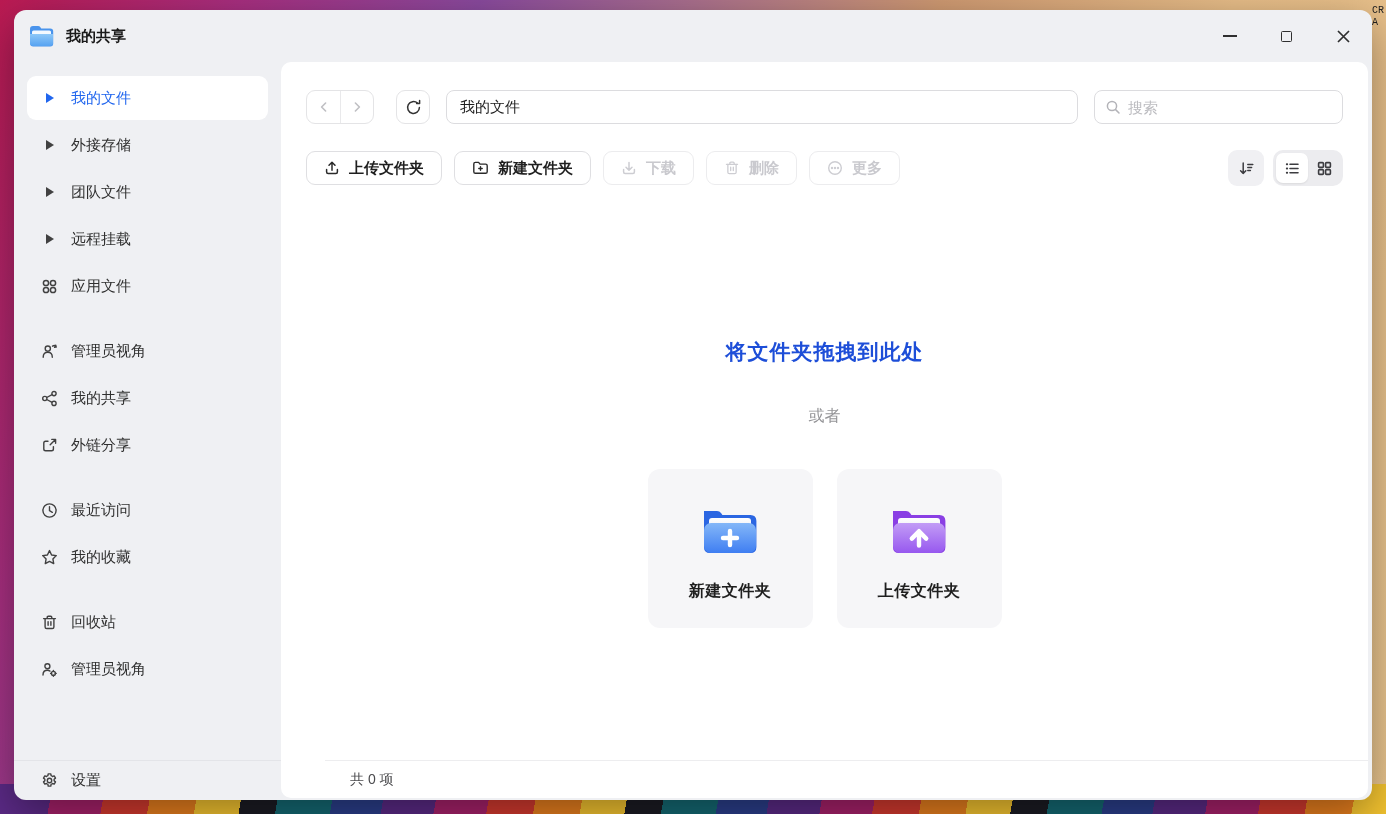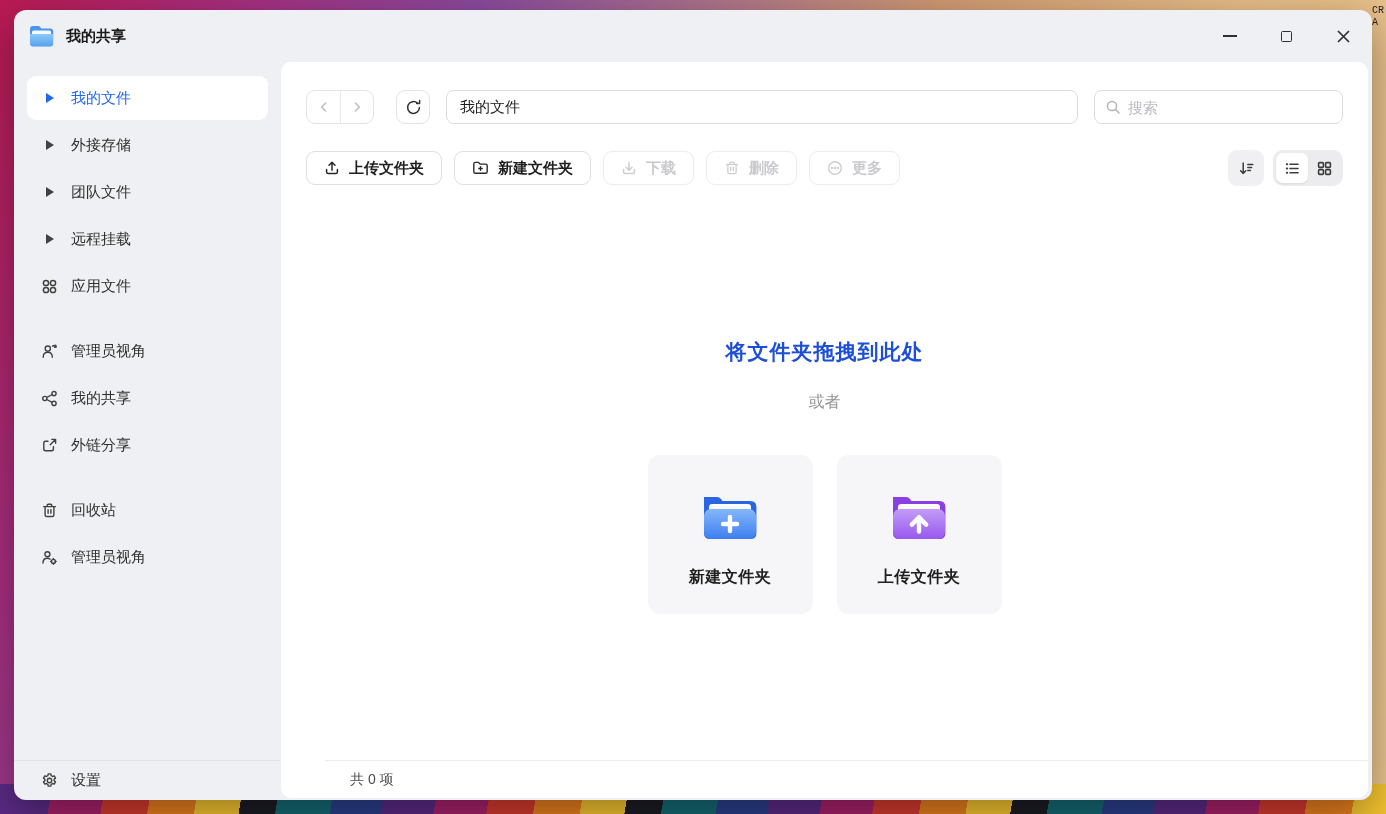--- a/index.html
+++ b/index.html
@@ -82,21 +82,21 @@
   .act-btn.disabled .aicon { color:#cdcdd2; }
   .spacer { flex:1; }
   .sort-btn { width:36px; height:36px; border-radius:9px; background:#f0f0f3; display:flex; align-items:center; justify-content:center; color:#3c3c40; }
   .view-seg { margin-left:9px; height:36px; background:#ececef; border-radius:10px; display:flex; align-items:center; padding:3px; }
   .seg-cell { width:32px; height:30px; display:flex; align-items:center; justify-content:center; border-radius:7px; color:#3c3c40; }
   .seg-cell.active { background:#ffffff; box-shadow:0 1px 2px rgba(0,0,0,.08); }
 
   
   .empty-state { position:absolute; left:0; right:0; top:124px; bottom:38px; display:flex; flex-direction:column; align-items:center; }
   .dz-title { margin-top:152px; font-size:21px; font-weight:bold; color:#1d4ed8; letter-spacing:1px; }
-  .dz-or { margin-top:26px; font-size:16px; color:#949497;text-align:right; }
+  .dz-or { margin-top:40px; font-size:16px; color:#949497;text-align:right; }
   .dz-cards { margin-top:42px; display:flex; gap:24px; }
   .dz-card {
     width:165px; height:159px; background:#f6f6f8; border-radius:12px;
     display:flex; flex-direction:column; align-items:center; cursor:pointer;
   }
   .dz-card svg { margin-top:31px; }
   .dz-card .card-label { margin-top:23px; font-size:16px; font-weight:bold; color:#1f1f1f; letter-spacing:0.5px; }
 
   
   .status-bar {
@@ -216,20 +216,39 @@
         <span class="si-icon">
           <svg width="17" height="17" viewBox="0 0 17 17" fill="none" stroke="currentColor" stroke-width="1.4" stroke-linecap="round" stroke-linejoin="round">
             <path d="M7,4.2 H4.6 q-1.8 0-1.8,1.8 v6 q0,1.8 1.8,1.8 h6 q1.8 0 1.8-1.8 V9.6"></path>
             <path d="M9.2,7.8 L14.4,2.6 M10.8,2.4 h3.8 v3.8"></path>
             </svg>
           </span>
         <span>外链分享</span>
       </div>
     </div>
 
+    <div class="side-group">
+      <div class="side-item">
+        <span class="si-icon">
+          <svg width="17" height="17" viewBox="0 0 17 17" fill="none" stroke="currentColor" stroke-width="1.4" stroke-linecap="round">
+            <circle cx="8.5" cy="8.5" r="6.6"></circle>
+              <path d="M8.5,4.8 V8.7 L11.3,10.3"></path>
+            </svg>
+          </span>
+        <span>最近访问</span>
+      </div>
+      <div class="side-item">
+        <span class="si-icon">
+          <svg width="17" height="17" viewBox="0 0 17 17" fill="none" stroke="currentColor" stroke-width="1.4" stroke-linejoin="round">
+            <path d="M8.5,1.6 L10.6,6 15.3,6.6 11.9,9.9 12.7,14.6 8.5,12.4 4.3,14.6 5.1,9.9 1.7,6.6 6.4,6 z"></path>
+            </svg>
+          </span>
+        <span>我的收藏</span>
+      </div>
+    </div>
 
     <div class="side-group">
       <div class="side-item">
         <span class="si-icon">
           <svg width="17" height="17" viewBox="0 0 17 17" fill="none" stroke="currentColor" stroke-width="1.4" stroke-linecap="round" stroke-linejoin="round">
             <path d="M2.6,4.6 H14.4"></path>
               <path d="M6.2,4.4 V3.4 q0-1.1 1.1-1.1 h2.4 q1.1 0 1.1,1.1 v1"></path>
             <path d="M4.1,4.8 v8.1 q0,1.6 1.6,1.6 h5.6 q1.6 0 1.6-1.6 V4.8"></path>
               <path d="M7.1,7.6 v3.6 M9.9,7.6 v3.6"></path>
             </svg>

